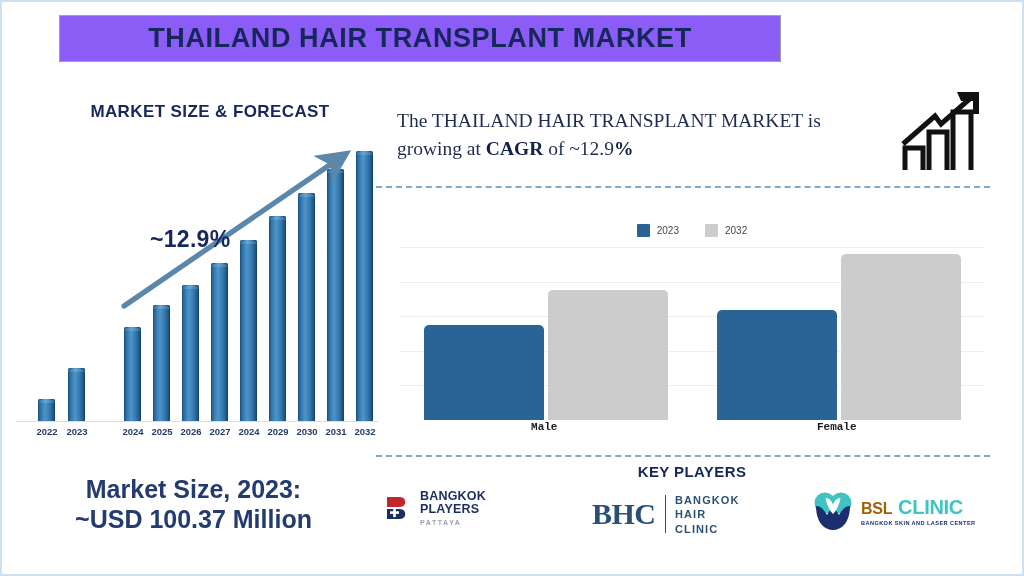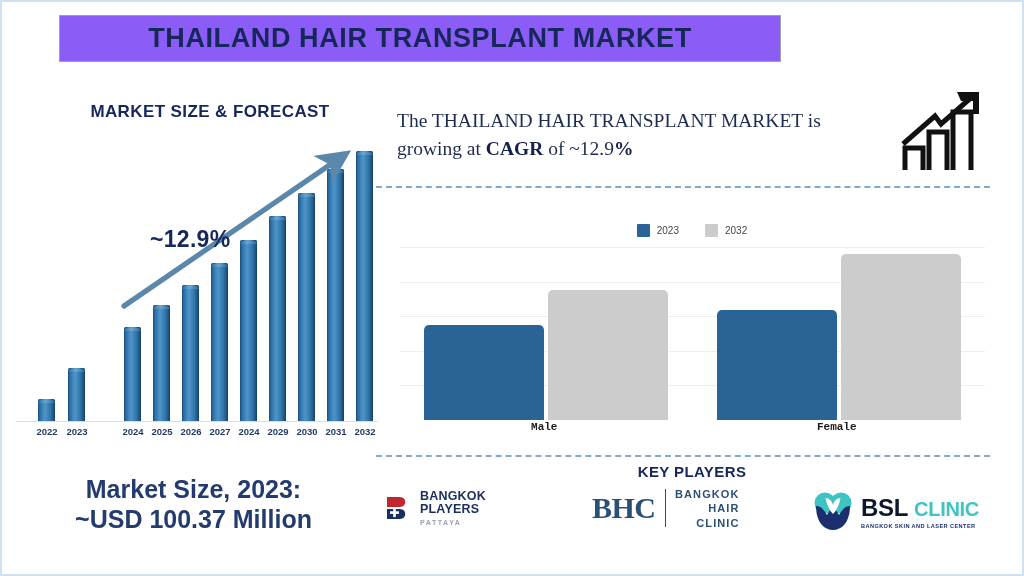--- a/index.html
+++ b/index.html
@@ -66,21 +66,21 @@
   .bkk-mark{width:30px;height:30px;position:relative;margin-right:6px;flex:none;}
   .bkk-txt{font-size:12.5px;font-weight:bold;color:#1b2f5e;line-height:1.06;letter-spacing:.2px;}
   .bkk-sub{font-size:7px;font-weight:bold;color:#9aa0ad;letter-spacing:1.6px;margin-top:2px;}
 
   .bhc-main{font-size:30px;font-weight:bold;color:#2a5074;letter-spacing:-.5px;
     font-family:"Liberation Serif",serif;line-height:1;}
   .bhc-bar{width:1.5px;height:38px;background:#2a5074;margin:0 9px;}
   .bhc-sub{font-size:11px;font-weight:bold;color:#2a5074;line-height:1.3;letter-spacing:1.1px;}
 
   .bsl-mark{width:42px;height:42px;position:relative;margin-right:7px;flex:none;}
-  .bsl-b{font-size:24px;font-weight:bold;color:#0f172a;letter-spacing:-.3px;}
+  .bsl-b{font-size:16px;font-weight:bold;color:#a16207;letter-spacing:-.3px;}
   .bsl-c{font-size:20px;font-weight:bold;color:#3fc4c4;letter-spacing:-.3px;}
   .bsl-sub{font-size:5.6px;font-weight:bold;color:#1b2f6e;letter-spacing:.42px;margin-top:1px;}
 </style>
 </head>
 <body>
 
 <div id="page">
 
   <div class="title-box">
     <div class="title-text">THAILAND HAIR TRANSPLANT MARKET</div>
@@ -211,21 +211,21 @@
           <rect x="9.2" y="15.1" width="2.6" height="9" fill="#ffffff"></rect>
         </svg>
       </div>
       <div>
         <div class="bkk-txt">BANGKOK</div>
         <div class="bkk-txt">PLAYERS</div>
         <div class="bkk-sub">PATTAYA</div>
       </div>
     </div>
 
-    <div class="logo" style="left:212px;top:3px;text-align:right;">
+    <div class="logo" style="left:212px;top:9px;">
       <div class="bhc-main">BHC</div>
       <div class="bhc-bar"></div>
       <div>
         <div class="bhc-sub">BANGKOK</div>
         <div class="bhc-sub">HAIR</div>
         <div class="bhc-sub">CLINIC</div>
       </div>
     </div>
 
     <div class="logo" style="left:432px;top:6px;">

